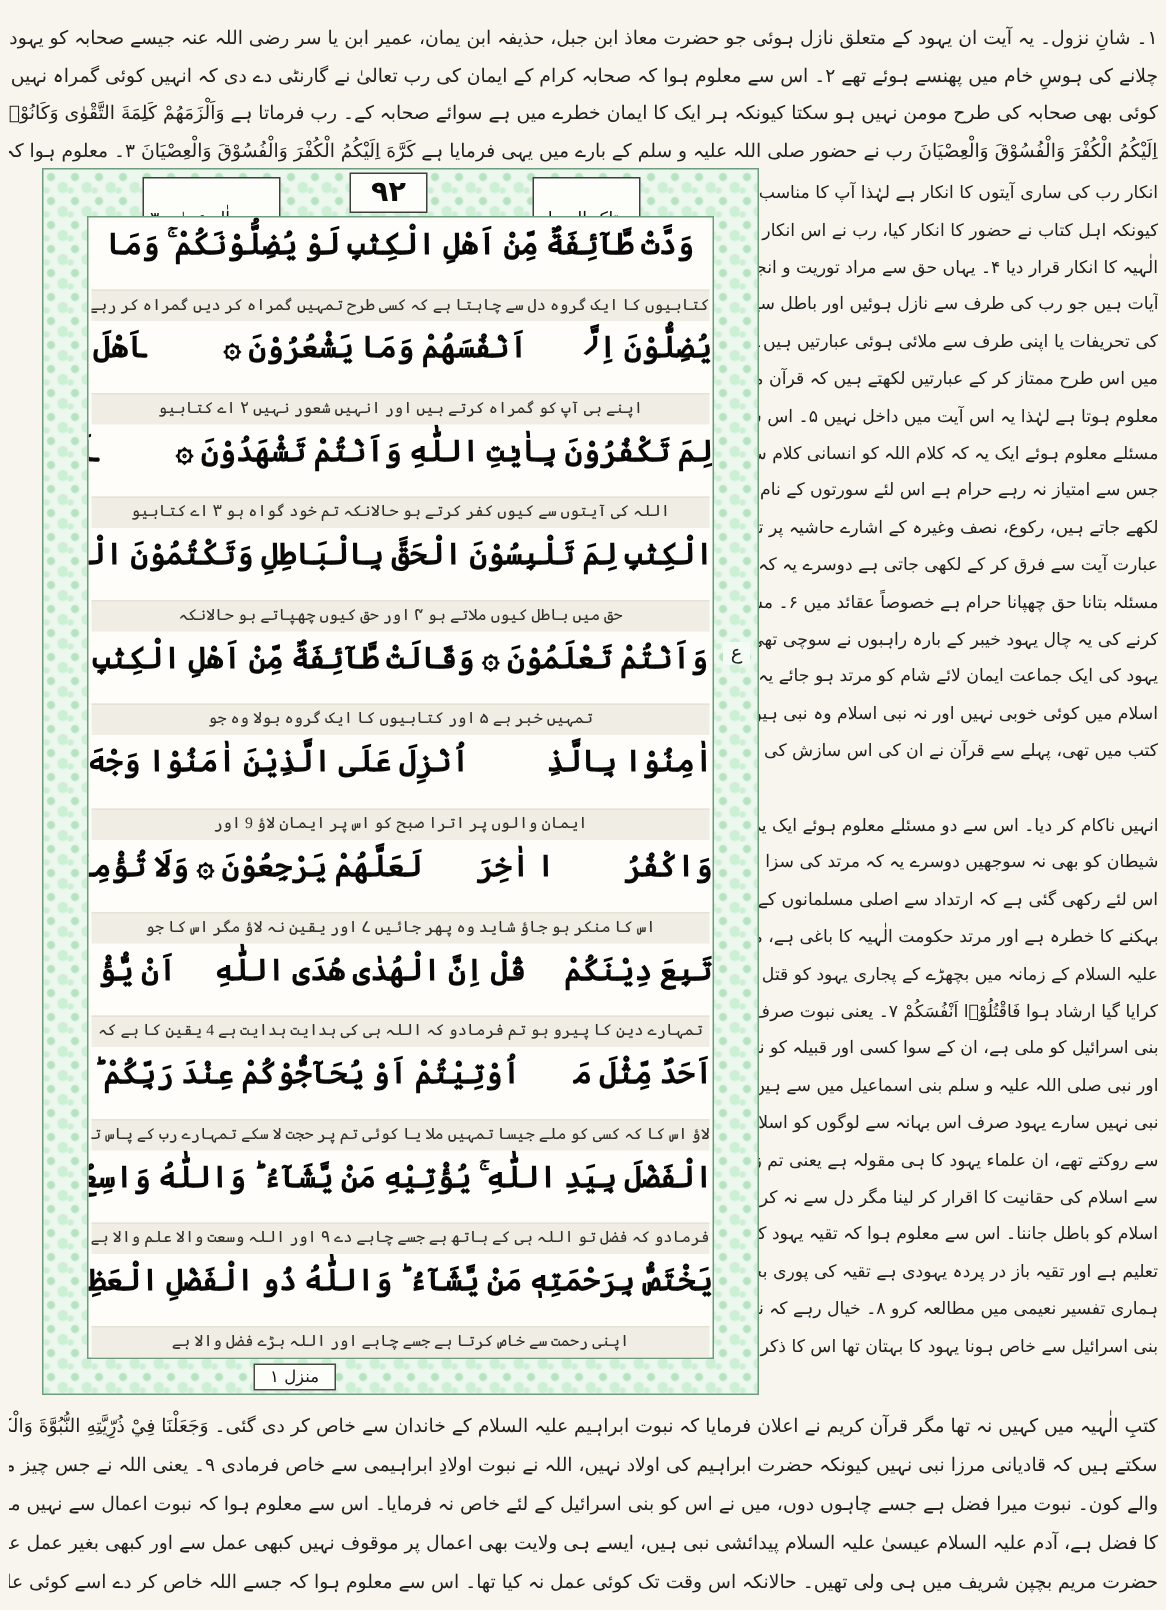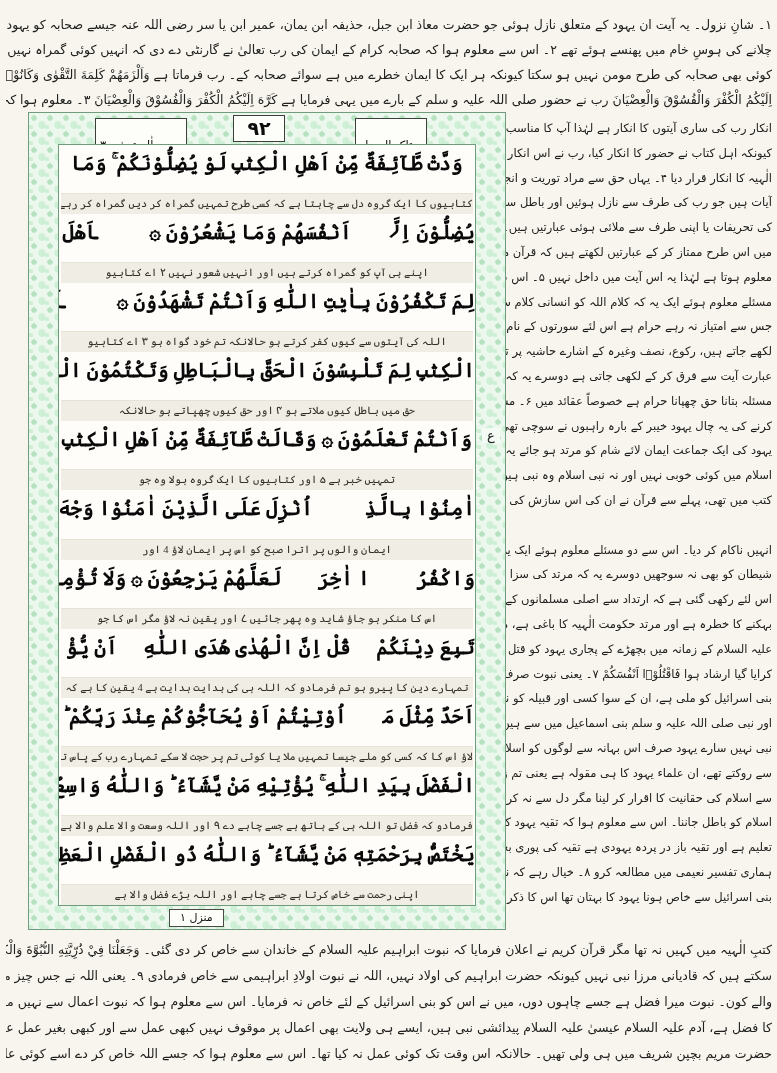--- a/index.html
+++ b/index.html
@@ -114,21 +114,21 @@
     <div class="verse-pair">
       <div class="arabic-line">الْكِتٰبِ لِمَ تَلْبِسُوْنَ الْحَقَّ بِالْبَاطِلِ وَتَكْتُمُوْنَ الْحَقَّ</div>
       <div class="urdu-line">حق میں باطل کیوں ملاتے ہو ۴ اور حق کیوں چھپاتے ہو حالانکہ</div>
     </div>
     <div class="verse-pair">
       <div class="arabic-line">وَاَنْتُمْ تَعْلَمُوْنَ ۞ وَقَالَتْ طَّآئِفَةٌ مِّنْ اَهْلِ الْكِتٰبِ</div>
       <div class="urdu-line">تمہیں خبر ہے ۵ اور کتابیوں کا ایک گروہ بولا وہ جو</div>
     </div>
     <div class="verse-pair">
       <div class="arabic-line">اٰمِنُوْا بِالَّذِيْۤ اُنْزِلَ عَلَى الَّذِيْنَ اٰمَنُوْا وَجْهَ النَّهَارِ</div>
-      <div class="urdu-line">ایمان والوں پر اترا صبح کو اس پر ایمان لاؤ 4 اور</div>
+      <div class="urdu-line">ایمان والوں پر اترا صبح کو اس پر ایمان لاؤ 9 اور</div>
     </div>
     <div class="verse-pair">
       <div class="arabic-line">وَاكْفُرُوْۤا اٰخِرَهٗ لَعَلَّهُمْ يَرْجِعُوْنَ ۞ وَلَا تُؤْمِنُوْۤا اِلَّا لِمَنْ</div>
       <div class="urdu-line">اس کا منکر ہو جاؤ شاید وہ پھر جائیں ۷ اور یقین نہ لاؤ مگر اس کا جو</div>
     </div>
     <div class="verse-pair">
       <div class="arabic-line">تَبِعَ دِيْنَكُمْ ؕ قُلْ اِنَّ الْهُدٰى هُدَى اللّٰهِ ۙ اَنْ يُّؤْتٰۤى</div>
       <div class="urdu-line">تمہارے دین کا پیرو ہو تم فرمادو کہ اللہ ہی کی ہدایت ہدایت ہے 4 یقین کا ہے کہ</div>
     </div>
     <div class="verse-pair">

